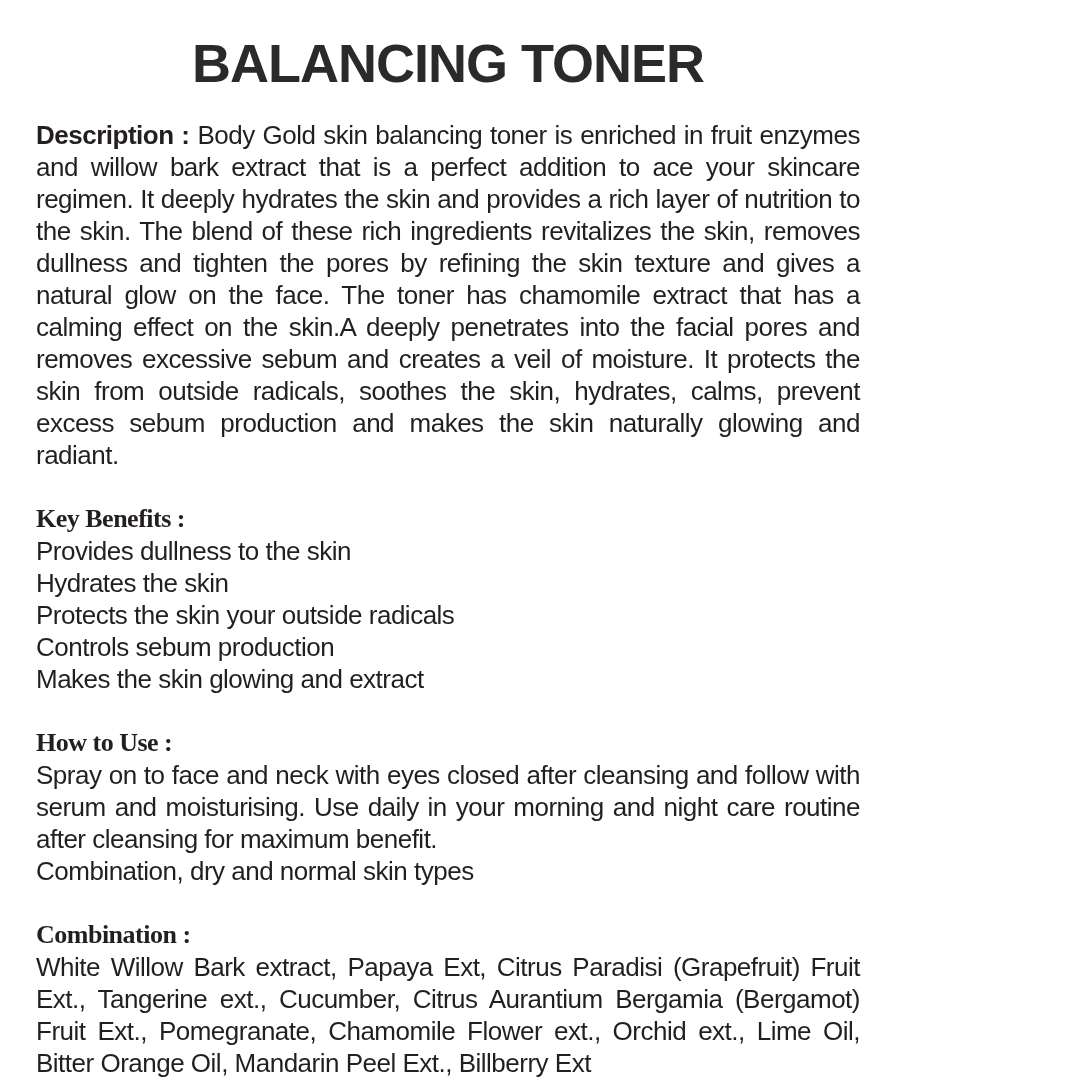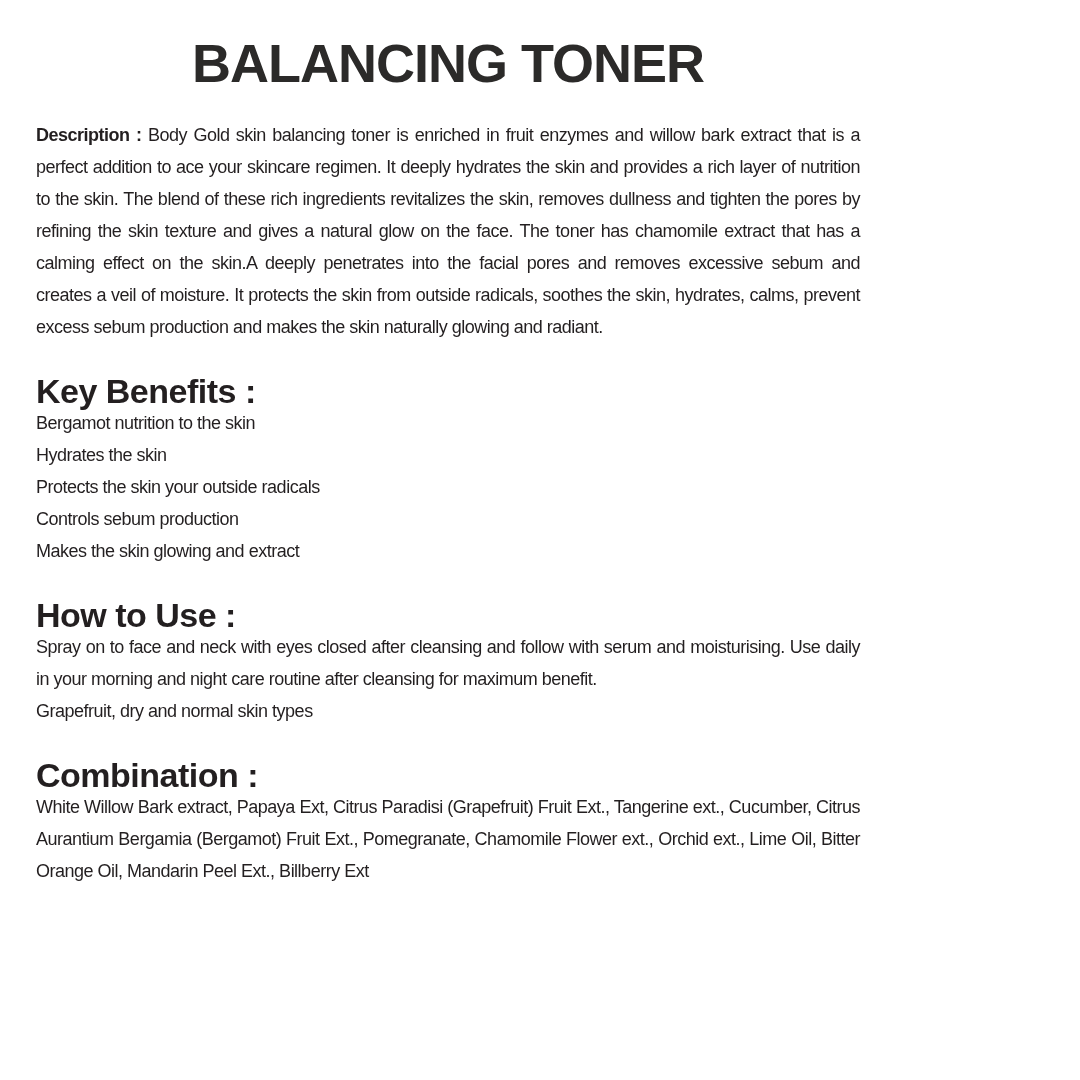--- a/index.html
+++ b/index.html
@@ -23,70 +23,71 @@
   .title {
     margin: 4px 0 26px 0;
     text-align: center;
     font-size: 54px;
     font-weight: bold;
     letter-spacing: -1px;
     color: #2b2a29;
     line-height: 1.1;
   }
   .body-text {
-    font-size: 18px;
+    font-size: 26px;
     line-height: 32px;
     letter-spacing: -0.5px;
   }
   .justify {
     text-align: justify;
     text-justify: inter-word;
   }
   p.para {
     margin: 0;
   }
   .section {
     margin-top: 32px;
   }
   .section-heading {
-    font-size: 34px;
+    font-size: 26px;
     font-weight: bold;
     margin: 0;
     line-height: 32px;
     letter-spacing: -0.5px;
+    font-family: Liberation Serif, serif;
   }
   .line {
     line-height: 32px;
   }
   .inline-heading {
     font-weight: bold;
   }
 </style>
 </head>
 <body>
 
 <div class="page">
 
   <h1 class="title">BALANCING TONER</h1>
 
   <p class="para body-text justify"><strong class="inline-heading">Description :</strong> <span>Body Gold skin balancing toner is enriched in fruit enzymes and willow bark extract that is a perfect addition to ace your skincare regimen. It deeply hydrates the skin and provides a rich layer of nutrition to the skin. The blend of these rich ingredients revitalizes the skin, removes dullness and tighten the pores by refining the skin texture and gives a natural glow on the face. The toner has chamomile extract that has a calming effect on the skin.A deeply penetrates into the facial pores and removes excessive sebum and creates a veil of moisture. It protects the skin from outside radicals, soothes the skin, hydrates, calms, prevent excess sebum production and makes the skin naturally glowing and radiant.</span></p>
 
   <div class="section">
     <h2 class="section-heading">Key Benefits :</h2>
-    <div class="line body-text">Bergamot nutrition to the skin</div>
+    <div class="line body-text">Provides dullness to the skin</div>
     <div class="line body-text">Hydrates the skin</div>
     <div class="line body-text">Protects the skin your outside radicals</div>
     <div class="line body-text">Controls sebum production</div>
     <div class="line body-text">Makes the skin glowing and extract</div>
   </div>
 
   <div class="section">
     <h2 class="section-heading">How to Use :</h2>
     <p class="para body-text justify">Spray on to face and neck with eyes closed after cleansing and follow with serum and moisturising. Use daily in your morning and night care routine after cleansing for maximum benefit.</p>
-    <div class="line body-text">Grapefruit, dry and normal skin types</div>
+    <div class="line body-text">Combination, dry and normal skin types</div>
   </div>
 
   <div class="section">
     <h2 class="section-heading">Combination :</h2>
     <p class="para body-text justify">White Willow Bark extract, Papaya Ext, Citrus Paradisi (Grapefruit) Fruit Ext., Tangerine ext., Cucumber, Citrus Aurantium Bergamia (Bergamot) Fruit Ext., Pomegranate, Chamomile Flower ext., Orchid ext., Lime Oil, Bitter Orange Oil, Mandarin Peel Ext., Billberry Ext</p>
   </div>
 
 </div>
 
 </body></html>

